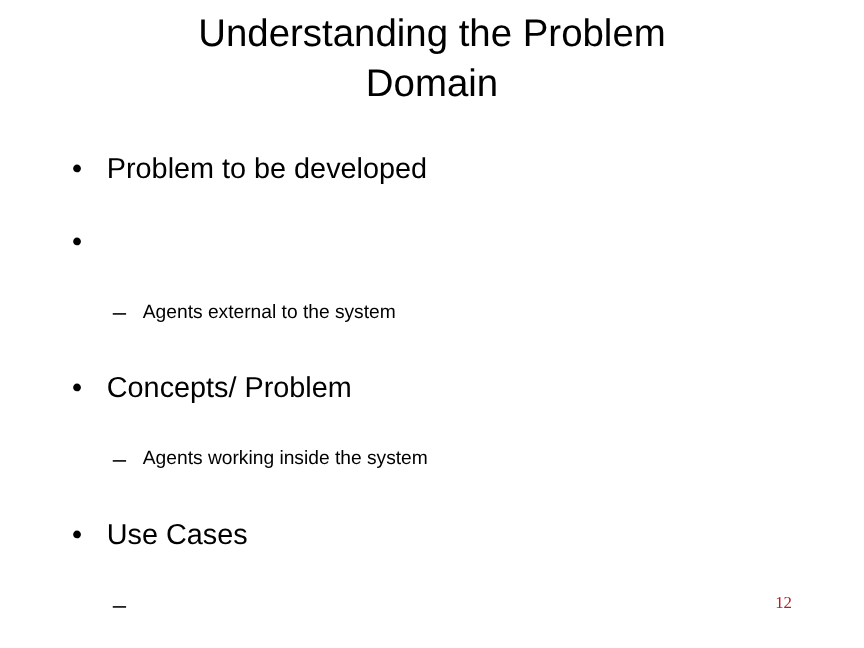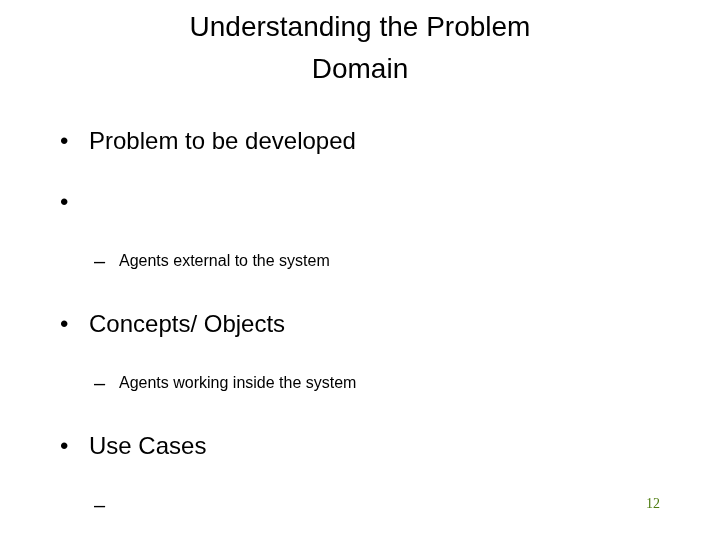--- a/index.html
+++ b/index.html
@@ -19,21 +19,21 @@
     -webkit-font-smoothing: antialiased;
   }
 
   
   .slide-title {
     position: absolute;
     left: 0;
     top: 6px;
     width: 720px;
     text-align: center;
-    font-size: 28px;
+    font-size: 32px;
     line-height: 42px;
     font-weight: 400;
     color: #000000;
     letter-spacing: 0px;
     white-space: pre-line;
   }
 
   
   .body-list {
     position: absolute;
@@ -84,21 +84,21 @@
   }
 
   
   .page-number {
     position: absolute;
     left: 646px;
     top: 496px;
     font-family: "Liberation Serif", serif;
     font-size: 14px;
     line-height: 16px;
-    color: #4d7c0f;
+    color: #b91c1c;
   }
 </style>
 </head>
 <body>
 
 <div class="slide">
 
   <div class="slide-title">Understanding the Problem
 Domain</div>
 
@@ -113,21 +113,21 @@
       <span class="marker">•</span>
     </div>
 
     <div class="bullet-row lvl2">
       <span class="marker">–</span>
       <span class="btext">Agents external to the system</span>
     </div>
 
     <div class="bullet-row lvl1">
       <span class="marker">•</span>
-      <span class="btext">Concepts/ Objects</span>
+      <span class="btext">Concepts/ Problem</span>
     </div>
 
     <div class="bullet-row lvl2">
       <span class="marker">–</span>
       <span class="btext">Agents working inside the system</span>
     </div>
 
     <div class="bullet-row lvl1">
       <span class="marker">•</span>
       <span class="btext">Use Cases</span>

